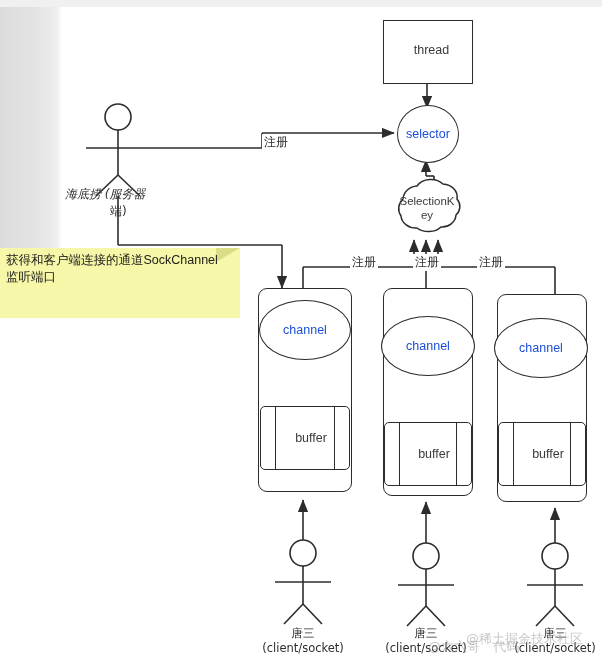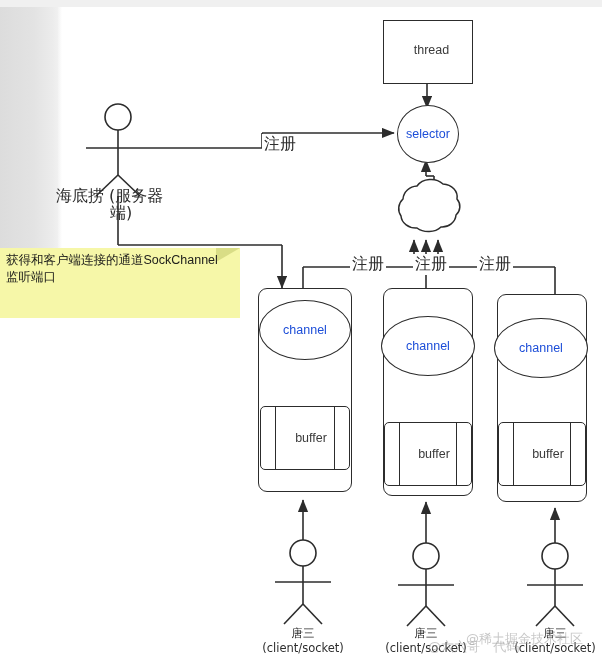--- a/index.html
+++ b/index.html
@@ -21,21 +21,21 @@
 
   
   .note{position:absolute;left:0px;top:248px;width:240px;height:70px;
         background:#f6f7a8;}
   .note-fold{position:absolute;left:216px;top:248px;width:0;height:0;
         border-left:24px solid #d9dd86;border-bottom:14px solid transparent;}
   .note-text{position:absolute;left:6px;top:252px;width:232px;
         font-size:12.5px;line-height:17px;color:#20201c;
         font-family:"Liberation Sans","DejaVu Sans",sans-serif;white-space:nowrap;}
   .note-text div{letter-spacing:0px;}
-  .lbl-cn{position:absolute;color:#2e2e2e;font-size:16px;white-space:nowrap;
+  .lbl-cn{position:absolute;color:#2e2e2e;font-size:12px;white-space:nowrap;
           font-family:"DejaVu Sans","Liberation Sans",sans-serif;}
   .lbl-on-line{background:#ffffff;padding:0 2px;}
 
   
   .box-thread{position:absolute;left:383px;top:20px;width:88px;height:62px;
         border:1.6px solid #2c2c2c;background:#fff;}
   .box-thread span{position:absolute;left:7px;right:0;top:22px;text-align:center;
         font-size:12.5px;color:#3a3a3a;}
 
   .ell{position:absolute;border:1.6px solid #2c2c2c;border-radius:50%;background:#fff;}
@@ -139,22 +139,27 @@
   </svg>
 
   <div class="box-thread">
     <span>thread</span>
   </div>
 
   <div class="ell" style="left:397px;top:105px;width:60px;height:56px;">
     <span>selector</span>
   </div>
 
-
-  <div class="lbl-cn" style="left:56px;top:186px;">海底捞 (服务器</div>
+  <div style="position:absolute;left:391px;top:194px;width:72px;text-align:center;
+              font-size:11.5px;color:#3a3a3a;line-height:14px;">
+    <div>SelectionK</div>
+    <div>ey</div>
+  </div>
+
+  <div class="lbl-cn" style="left:65px;top:186px;font-style:italic;">海底捞 (服务器</div>
   <div class="lbl-cn" style="left:110px;top:203px;">端)</div>
 
   <div class="lbl-cn lbl-on-line" style="left:262px;top:134px;">注册</div>
   <div class="lbl-cn lbl-on-line" style="left:350px;top:254px;">注册</div>
   <div class="lbl-cn lbl-on-line" style="left:413px;top:254px;">注册</div>
   <div class="lbl-cn lbl-on-line" style="left:477px;top:254px;">注册</div>
 
   <div class="col" style="left:258px;top:288px;width:92px;height:202px;"></div>
   <div class="ell" style="left:259px;top:300px;width:90px;height:58px;">
     <span>channel</span>

